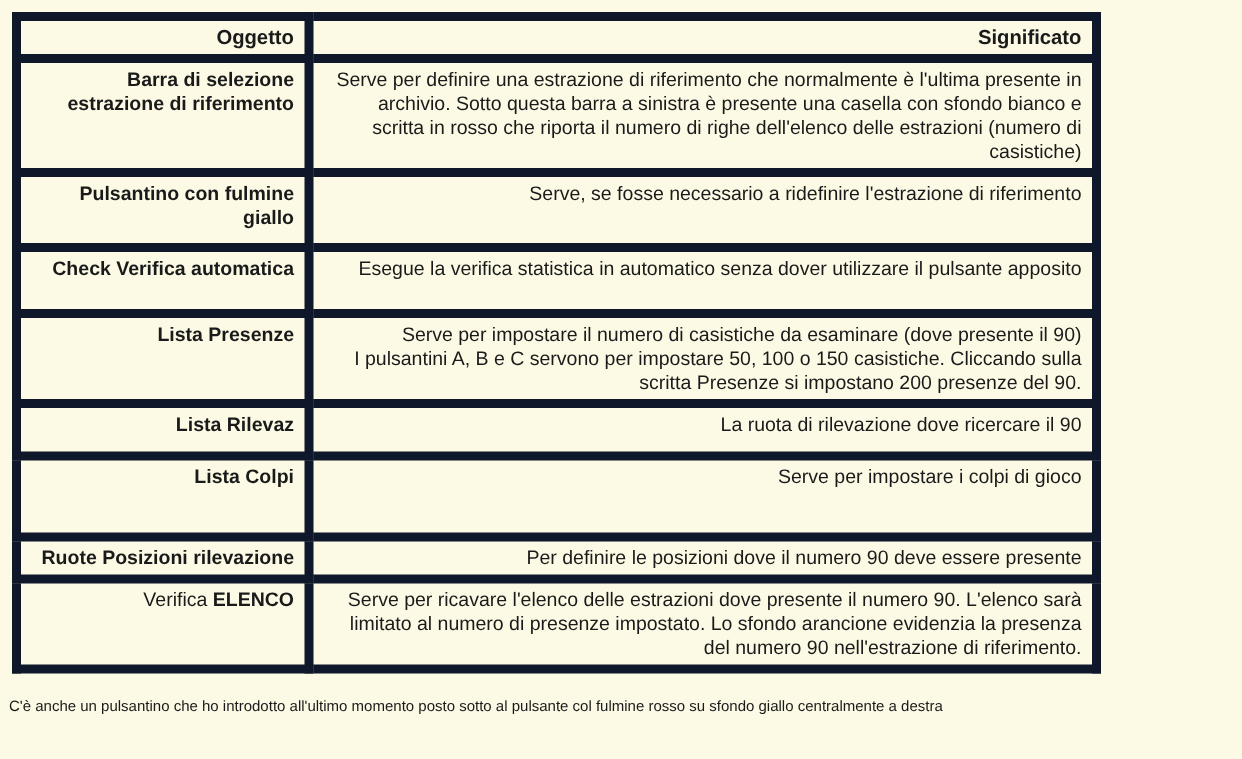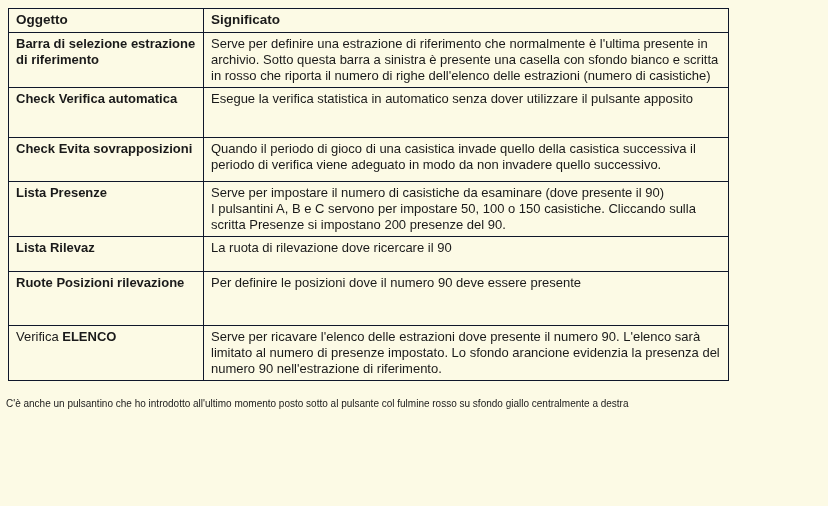--- a/index.html
+++ b/index.html
@@ -20,23 +20,23 @@
     border-collapse: collapse;
     table-layout: fixed;
     width: 720px;
     font-size: 13px;
     line-height: 16px;
     background: #FCFAE5;
   }
   .ref-table col.c-oggetto { width: 195px; }
   .ref-table col.c-significato { width: 525px; }
   .ref-table th, .ref-table td {
-    border: 1px solid #0f172a;
+    border: 6px solid #0f172a;
     vertical-align: top;
-    text-align: left;
+    text-align: right;
     padding: 3px 7px;
     overflow: hidden;
   }
   .ref-table th {
     font-weight: bold;
     font-size: 13.5px;
   }
   thead tr { height: 24px; }
   tbody tr:nth-child(1)  { height: 49px; padding-left: 16px; }
   tbody tr:nth-child(2)  { height: 50px; }
@@ -72,35 +72,39 @@
       <th>Oggetto</th>
       <th>Significato</th>
     </tr>
   </thead>
   <tbody>
     <tr>
       <td><span class="oggetto-label">Barra di selezione estrazione di riferimento</span></td>
       <td class="sig">Serve per definire una estrazione di riferimento che normalmente è l'ultima presente in archivio. Sotto questa barra a sinistra è presente una casella con sfondo bianco e scritta in rosso che riporta il numero di righe dell'elenco delle estrazioni (numero di casistiche)</td>
     </tr>
     <tr>
+      <td><span class="oggetto-label">Pulsantino con fulmine giallo</span></td>
+      <td class="sig">Serve, se fosse necessario a ridefinire l'estrazione di riferimento</td>
+    </tr>
+    <tr>
       <td><span class="oggetto-label">Check Verifica automatica</span></td>
       <td class="sig">Esegue la verifica statistica in automatico senza dover utilizzare il pulsante apposito</td>
-    </tr>
-    <tr>
-      <td><span class="oggetto-label">Check Evita sovrapposizioni</span></td>
-      <td class="sig">Quando il periodo di gioco di una casistica invade quello della casistica successiva il periodo di verifica viene adeguato in modo da non invadere quello successivo.</td>
     </tr>
     <tr>
       <td><span class="oggetto-label">Lista Presenze</span></td>
       <td class="sig">Serve per impostare il numero di casistiche da esaminare (dove presente il 90)
 I pulsantini A, B e C servono per impostare 50, 100 o 150 casistiche. Cliccando sulla scritta Presenze si impostano 200 presenze del 90.</td>
     </tr>
     <tr>
       <td><span class="oggetto-label">Lista Rilevaz</span></td>
       <td class="sig">La ruota di rilevazione dove ricercare il 90</td>
+    </tr>
+    <tr>
+      <td><span class="oggetto-label">Lista Colpi</span></td>
+      <td class="sig">Serve per impostare i colpi di gioco</td>
     </tr>
     <tr>
       <td><span class="oggetto-label">Ruote Posizioni rilevazione</span></td>
       <td class="sig">Per definire le posizioni dove il numero 90 deve essere presente</td>
     </tr>
     <tr>
       <td><span class="oggetto-prefix">Verifica </span><span class="oggetto-label">ELENCO</span></td>
       <td class="sig">Serve per ricavare l'elenco delle estrazioni dove presente il numero 90. L'elenco sarà limitato al numero di presenze impostato. Lo sfondo arancione evidenzia la presenza del numero 90 nell'estrazione di riferimento.</td>
     </tr>
   </tbody>

